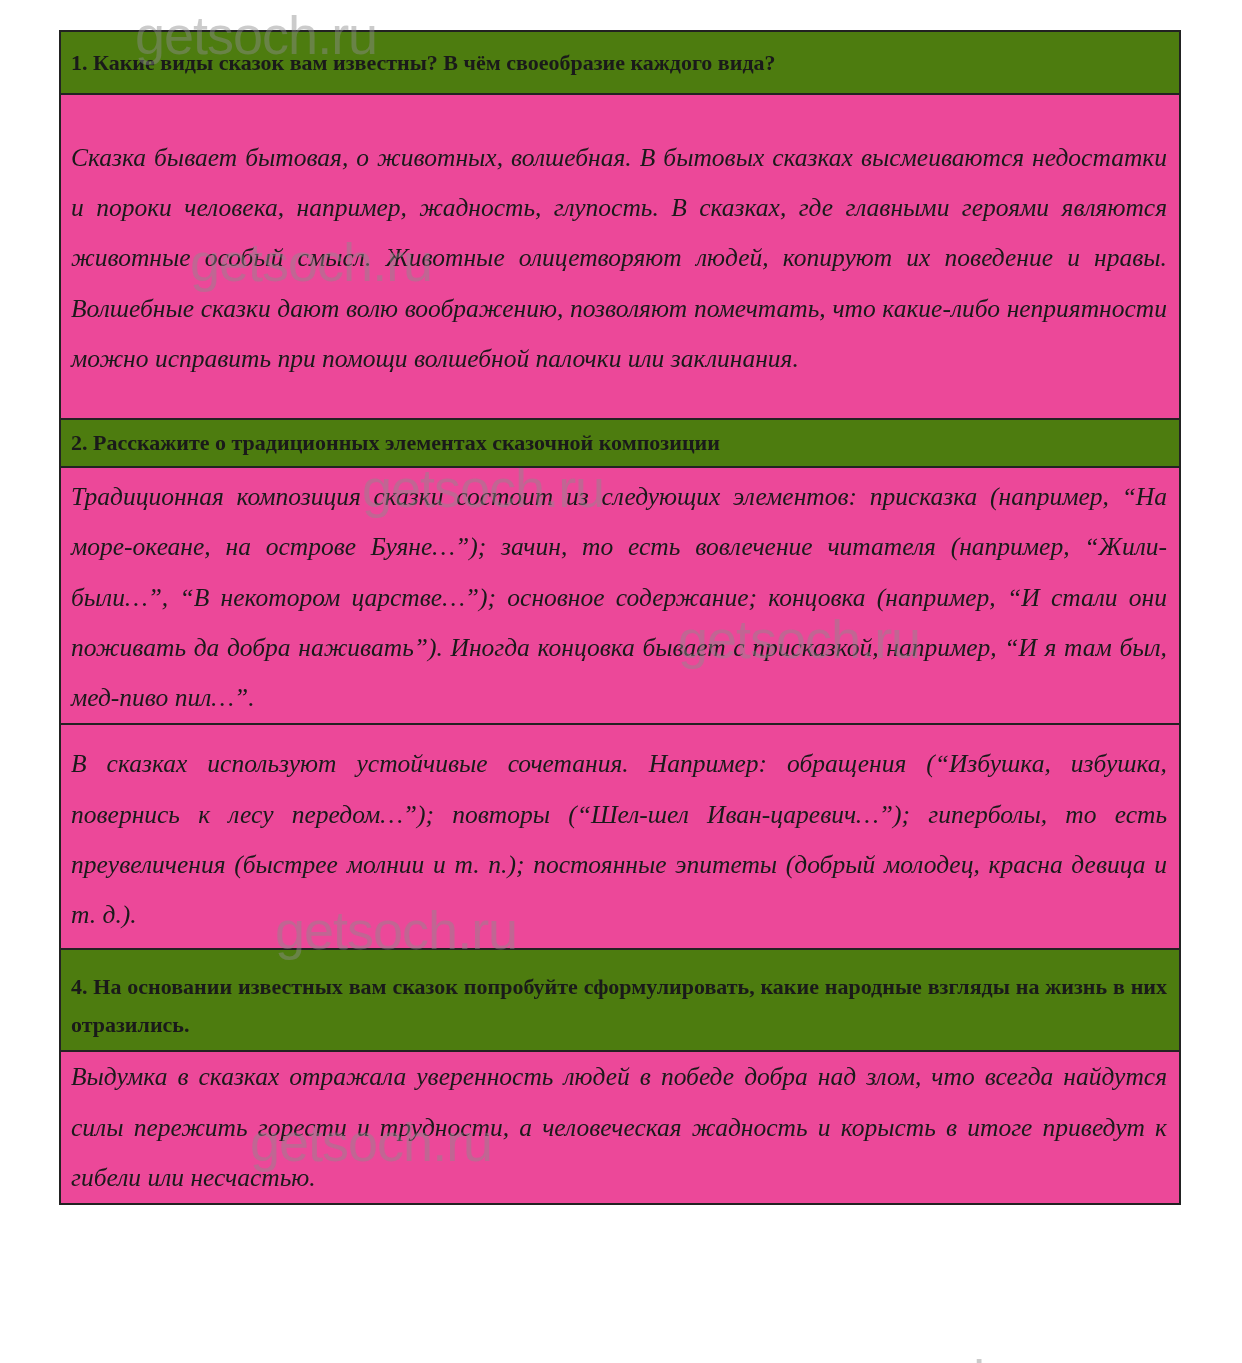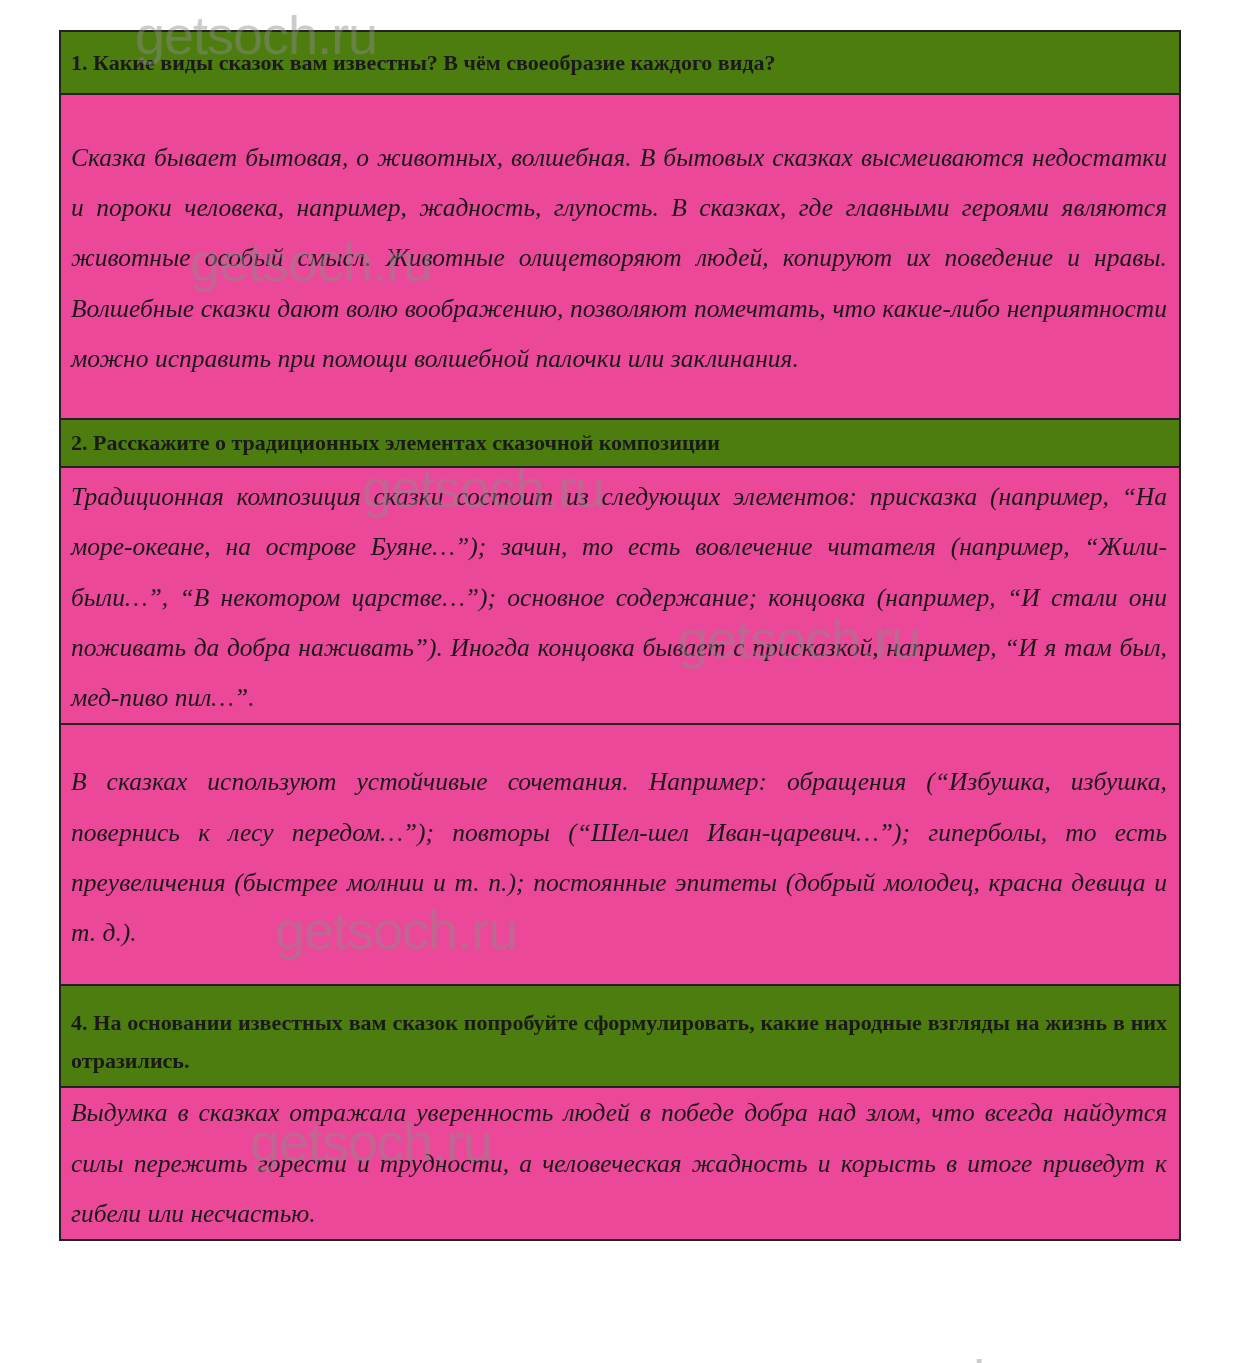--- a/index.html
+++ b/index.html
@@ -44,21 +44,21 @@
       text-align: justify;
       text-align-last: left;
       font-style: italic;
     }
     .q-cell .q-text { text-align-last: left; }
     #q1 { height: 63px; }
     #a1 { height: 325px; padding-top: 4px; }
     #q2 { height: 48px; }
     #a2 { height: 230px; padding-top: 4px; }
     #q3 { height: 61px; }
-    #a3 { height: 261px; padding-top: 6px; }
+    #a3 { height: 225px; padding-top: 6px; }
     #q4 { height: 102px; padding-top: 12px; }
     #a4 { height: 126px; padding-top: 0px; }
 
     .watermark {
       position: absolute;
       font-family: "Liberation Sans", "DejaVu Sans", sans-serif;
       font-size: 54px;
       letter-spacing: -1px;
       color: rgba(140, 140, 140, 0.45);
       pointer-events: none;

